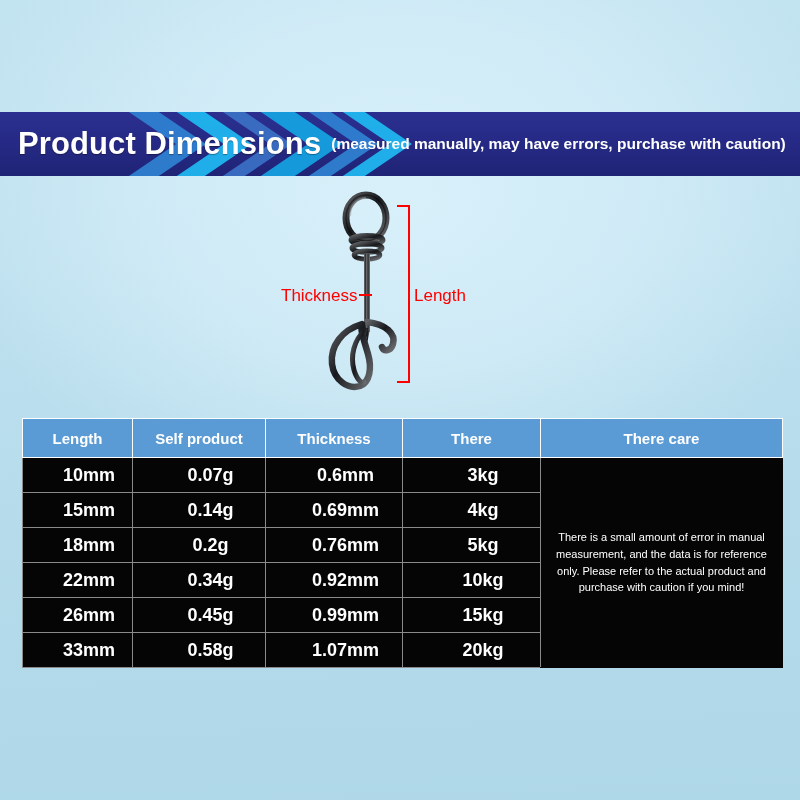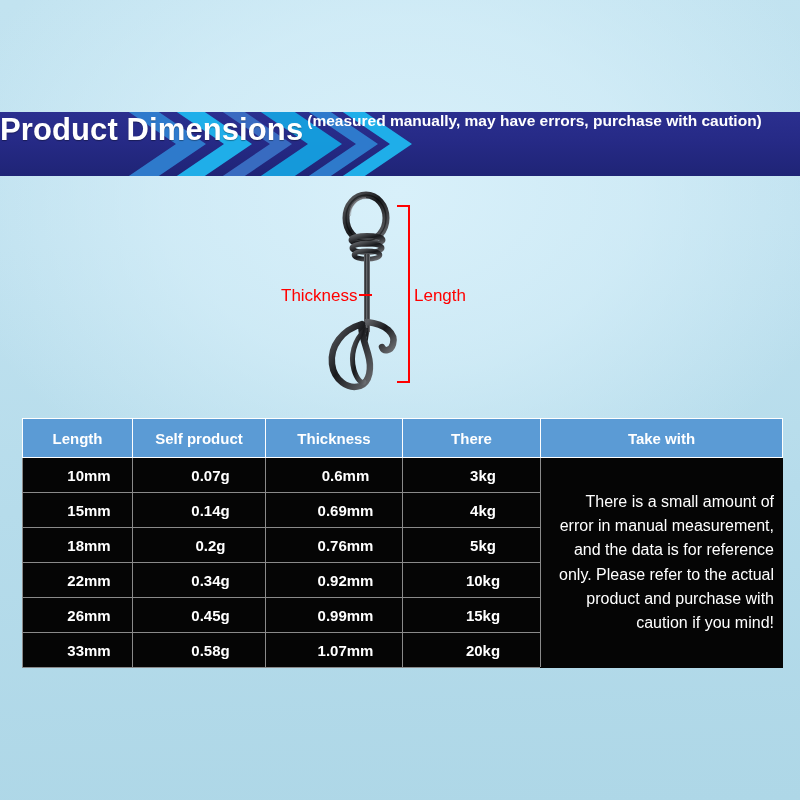--- a/index.html
+++ b/index.html
@@ -35,36 +35,37 @@
   .banner-chevrons {
     position: absolute;
     left: 0; top: 0;
     width: 800px; height: 64px;
   }
   .banner-inner {
     position: absolute;
     left: 0; top: 0;
     width: 800px; height: 64px;
     display: flex;
-    align-items: flex-start;
+    align-items: center;
+    padding-left: 18px;
     box-sizing: border-box;
   }
   .banner-title {
     color: #ffffff;
     font-size: 31px;
     font-weight: bold;
     letter-spacing: 0.1px;
     white-space: nowrap;
     text-shadow: 0 1px 1px rgba(0,0,0,0.35);
   }
   .banner-sub {
     color: #ffffff;
     font-size: 15.5px;
     font-weight: bold;
-    margin-left: 4px;
+    margin-left: 10px;
     white-space: nowrap;
   }
 
   
   .product-area {
     position: absolute;
     left: 0;
     top: 176px;
     width: 800px;
     height: 236px;
@@ -106,36 +107,36 @@
     font-size: 15px;
     font-weight: bold;
     height: 36px;
     border: 1px solid #ffffff;
     text-align: center;
     vertical-align: middle;
   }
   .spec-table td {
     background: #050505;
     color: #ffffff;
-    font-size: 15px;
+    font-size: 18px;
     font-weight: bold;
     height: 32px;
     border: 1px solid #8a8a8a;
     text-align: center;
     vertical-align: middle;
     padding-left: 24px;
   }
   .spec-table td.note-cell {
     background: #050505;
     border: 1px solid #050505;
     border-left: 1px solid #8a8a8a;
-    font-size: 16px;
+    font-size: 11px;
     font-weight: normal;
     line-height: 1.52;
-    text-align: right;
+    text-align: center;
     vertical-align: middle;
     padding: 4px 8px;
   }
   .col-length   { width: 110px; }
   .col-weight   { width: 133px; }
   .col-thick    { width: 137px; }
   .col-pull     { width: 138px; }
   .col-care     { width: 242px; }
 </style>
 </head>
@@ -219,21 +220,21 @@
         <col class="col-thick">
       <col class="col-pull">
         <col class="col-care">
     </colgroup>
     <thead>
       <tr>
         <th>Length</th>
         <th>Self product</th>
         <th>Thickness</th>
         <th>There</th>
-        <th>Take with</th>
+        <th>There care</th>
       </tr>
     </thead>
     <tbody>
       <tr>
         <td>10mm</td>
         <td>0.07g</td>
         <td>0.6mm</td>
         <td>3kg</td>
         <td class="note-cell" rowspan="6">There is a small amount of error in manual measurement, and the data is for reference only. Please refer to the actual product and purchase with caution if you mind!</td>
       </tr>

